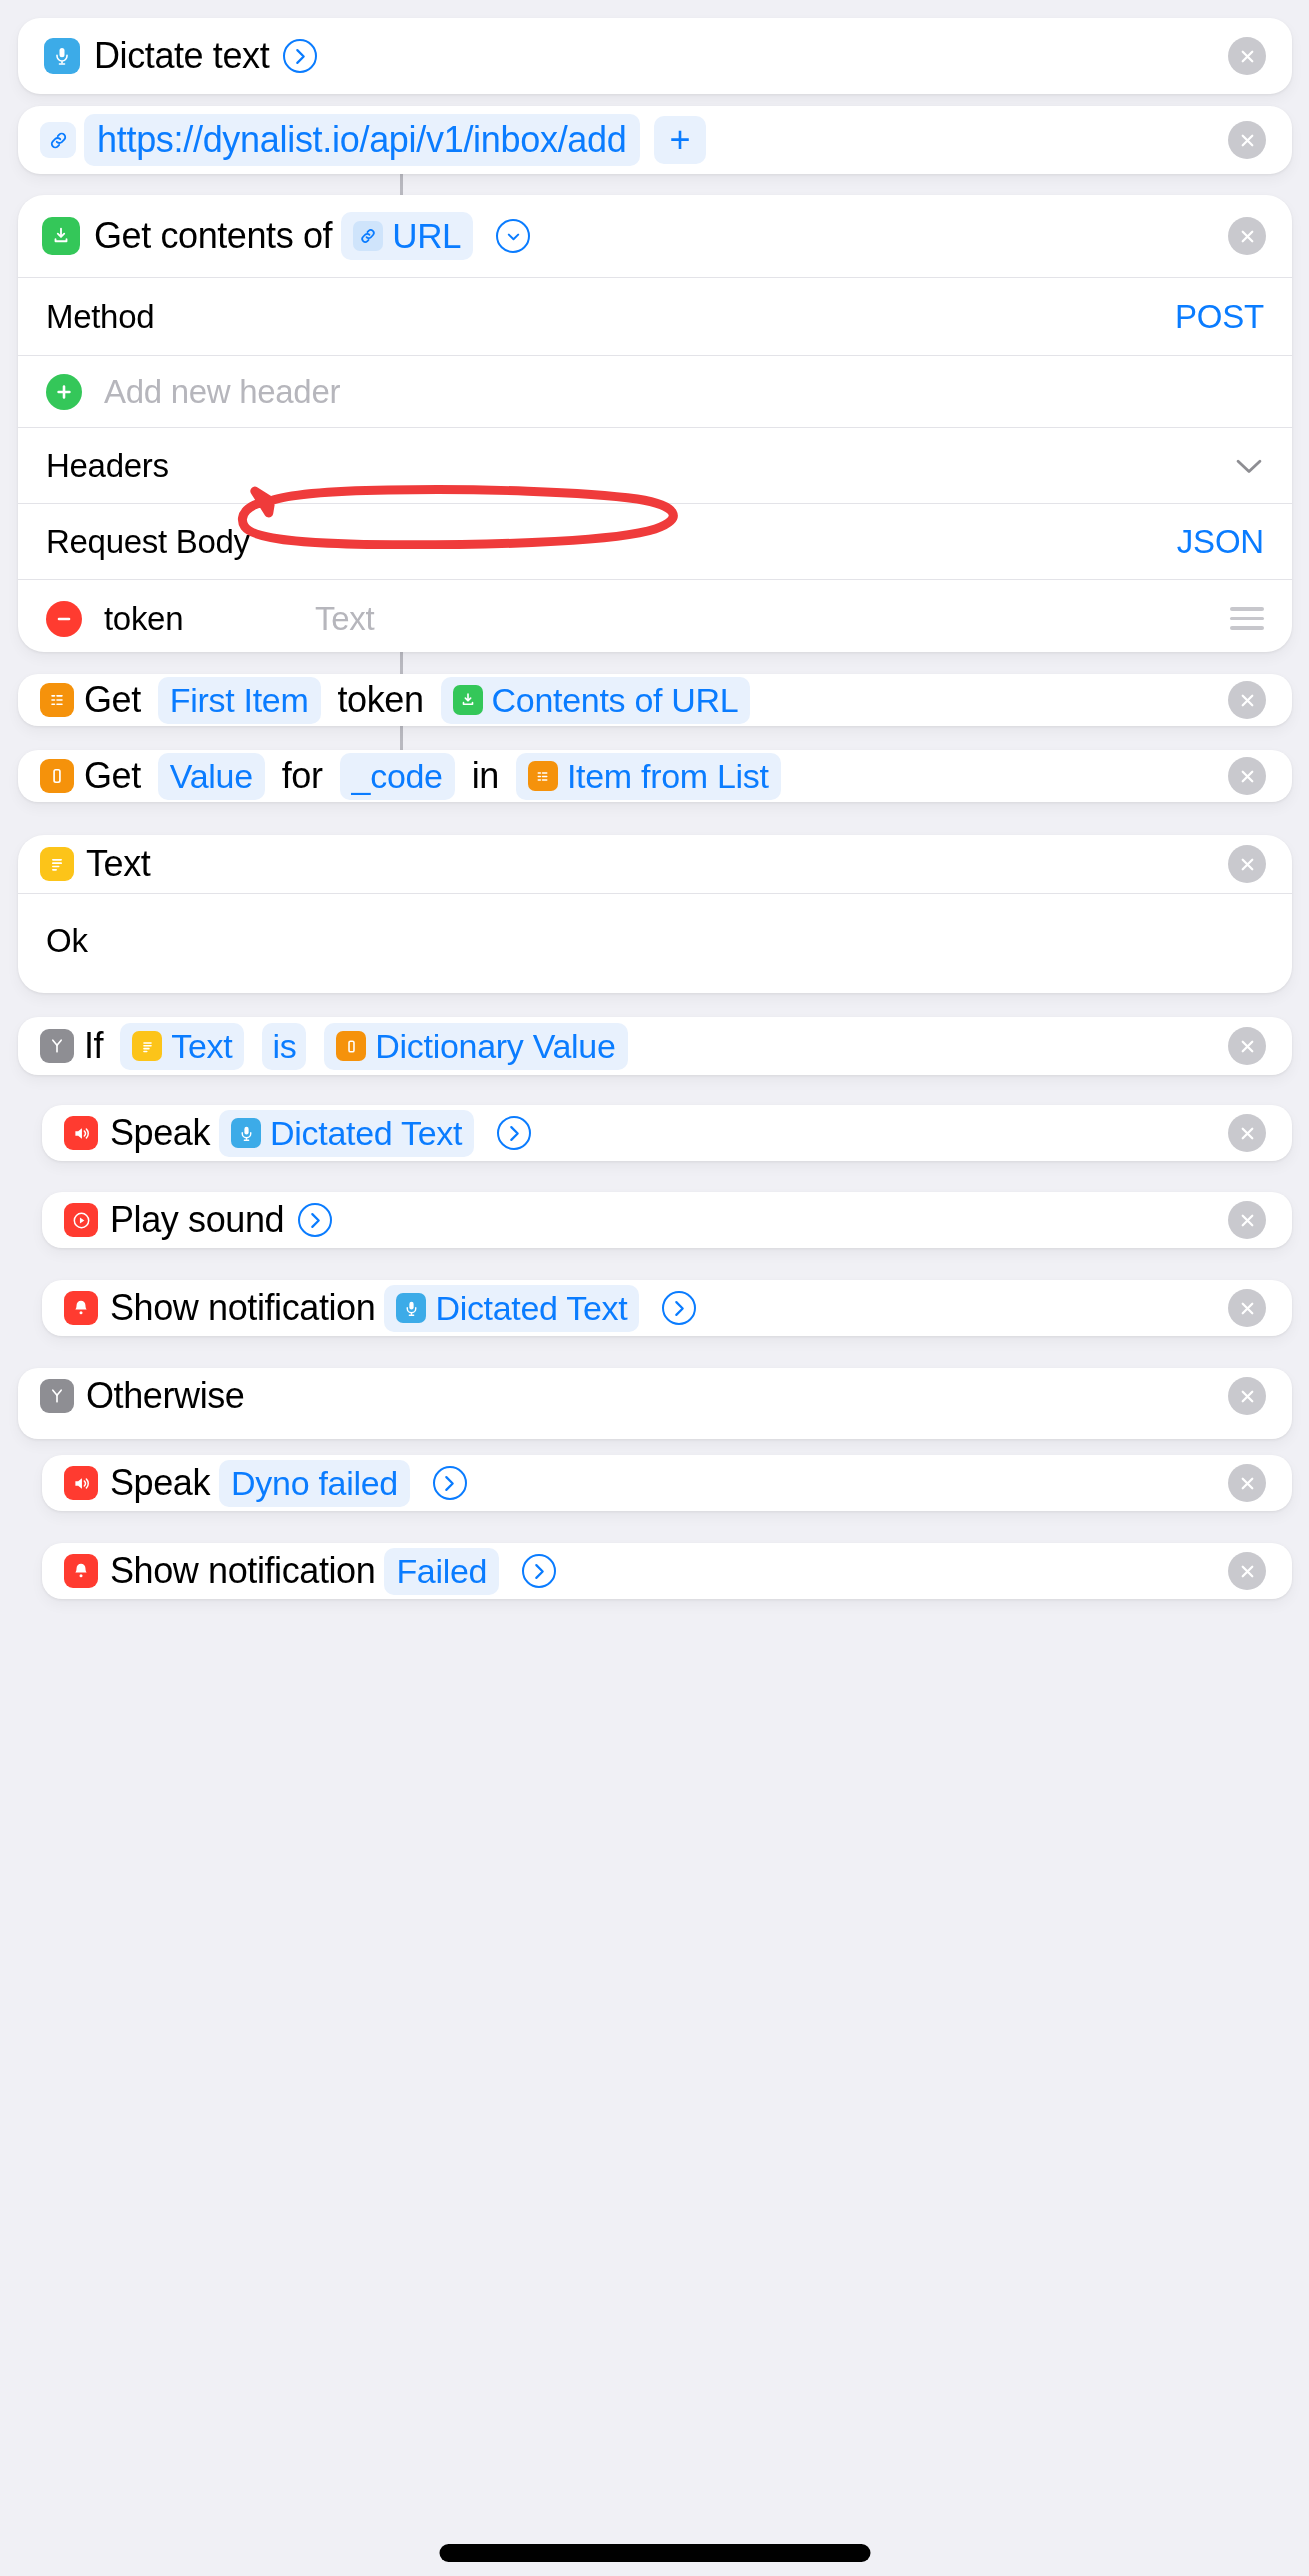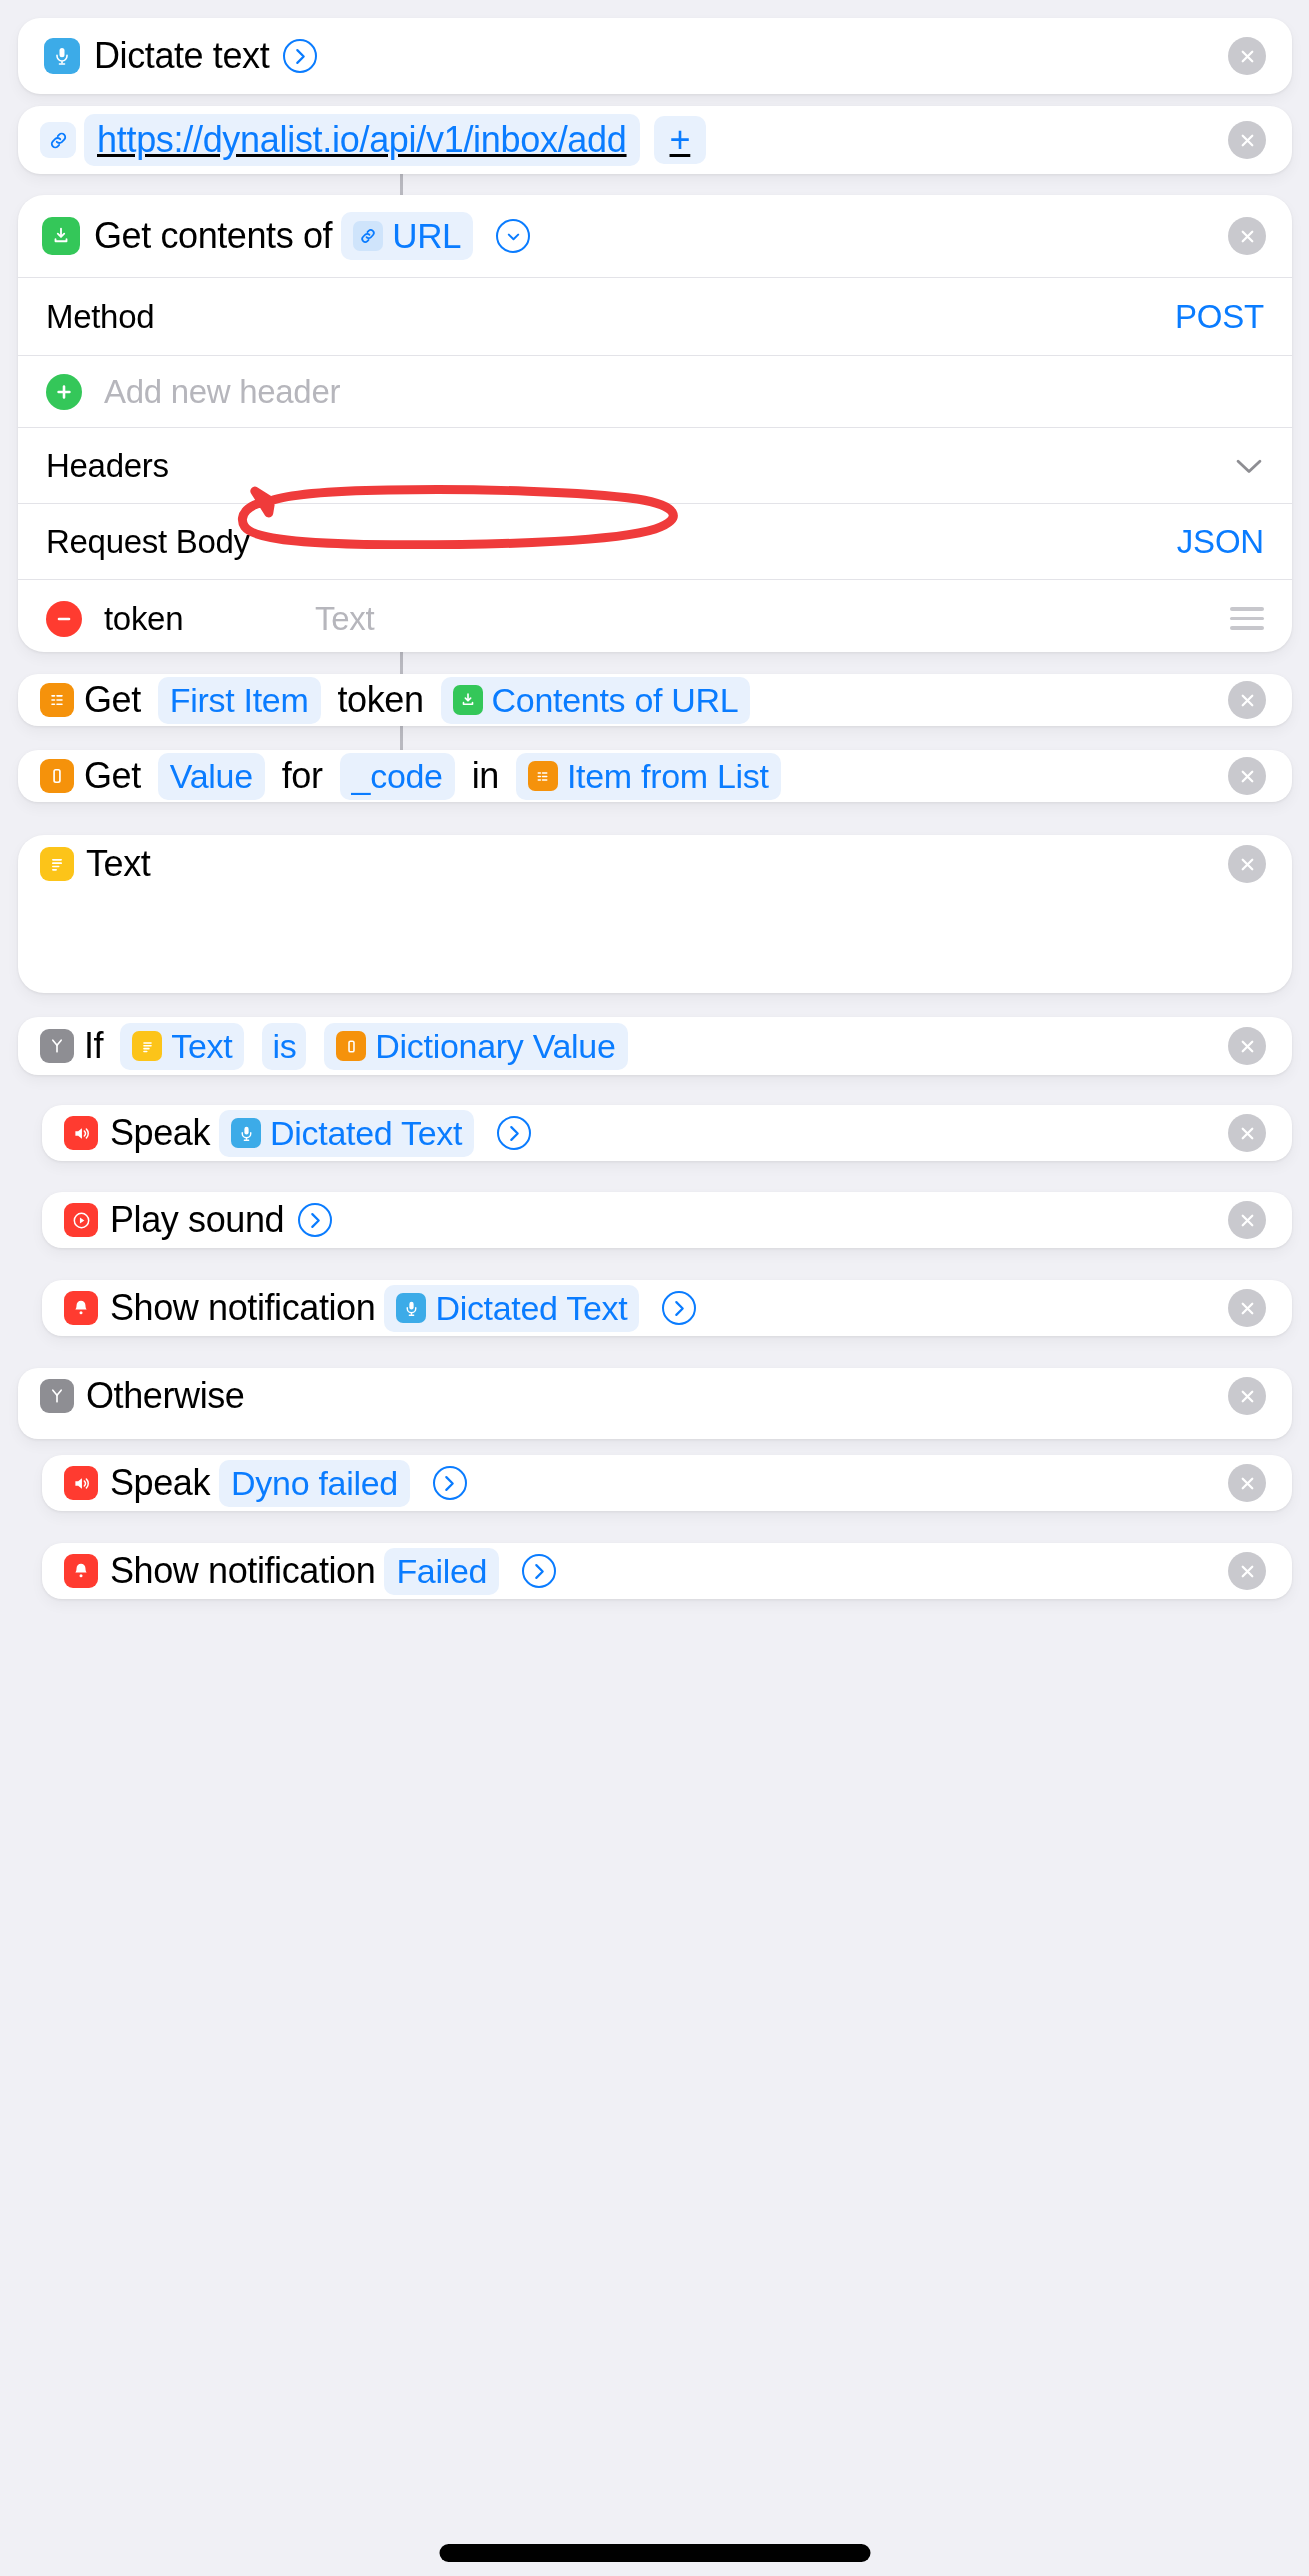--- a/index.html
+++ b/index.html
@@ -237,21 +237,21 @@
       </span>
       <span class="xbtn">
         <svg width="17" height="17" viewBox="0 0 16 16">
             <path d="M3.5 3.5l9 9M12.5 3.5l-9 9" stroke="#fff" stroke-width="2.1" stroke-linecap="round"></path>
           </svg>
       </span>
     </div>
   </div>
 
   <div class="card" style="left:18px; top:106px; width:1274px; height:68px; border-radius:22px;">
-    <div class="card-head" style="height:68px;padding:0 22px;text-decoration:underline;">
+    <div class="card-head" style="height:68px;padding:0 22px;">
       <span class="appicon" style="background:#e8f1fd;width:36px;height:36px;border-radius:9px;flex:0 0 36px;margin-right:8px;">
         <svg width="21" height="21" viewBox="0 0 24 24" fill="none" stroke="#0a7cff" stroke-width="2.1" stroke-linecap="round">
             <path d="M10 13.5a4 4 0 0 0 5.7.3l2.8-2.8a4 4 0 0 0-5.7-5.7l-1.6 1.6"></path>
             <path d="M14 10.5a4 4 0 0 0-5.7-.3l-2.8 2.8a4 4 0 0 0 5.7 5.7l1.6-1.6"></path>
           </svg>
       </span>
       <span class="token" style="font-size:36px;padding:5px 13px;margin:0 6px 0 0;">https://dynalist.io/api/v1/inbox/add</span>
       <span class="token plainword" style="font-size:36px;padding:3px 16px;margin:0 0 0 8px;">+</span>
       <span class="xbtn">
         <svg width="17" height="17" viewBox="0 0 16 16">
@@ -401,20 +401,21 @@
             <path d="M7 7h10M7 11h10M7 15h7M7 19h4"></path>
           </svg>
       </span>
       <span class="title">Text</span>
       <span class="xbtn">
         <svg width="17" height="17" viewBox="0 0 16 16">
             <path d="M3.5 3.5l9 9M12.5 3.5l-9 9" stroke="#fff" stroke-width="2.1" stroke-linecap="round"></path>
           </svg>
       </span>
     </div>
+    <div class="textbody">Ok</div>
   </div>
 
   <div class="card" style="left:18px; top:1017px; width:1274px; height:58px; border-radius:20px;">
     <div class="card-head" style="height:58px;padding:0 22px;">
       <span class="appicon" style="background:#8e8e93;width:34px;height:34px;border-radius:9px;flex:0 0 34px;margin-right:10px;">
         <svg width="20" height="20" viewBox="0 0 24 24" fill="none" stroke="#fff" stroke-width="2" stroke-linecap="round" stroke-linejoin="round">
             <path d="M7 5l5 6 5-6"></path>
             <path d="M12 11v8"></path>
           </svg>
       </span>

